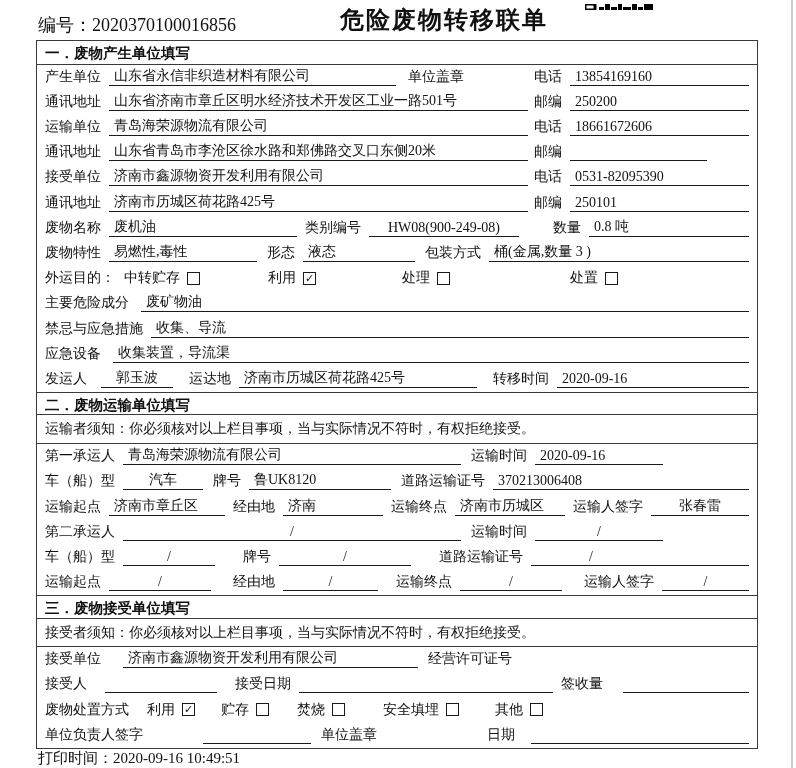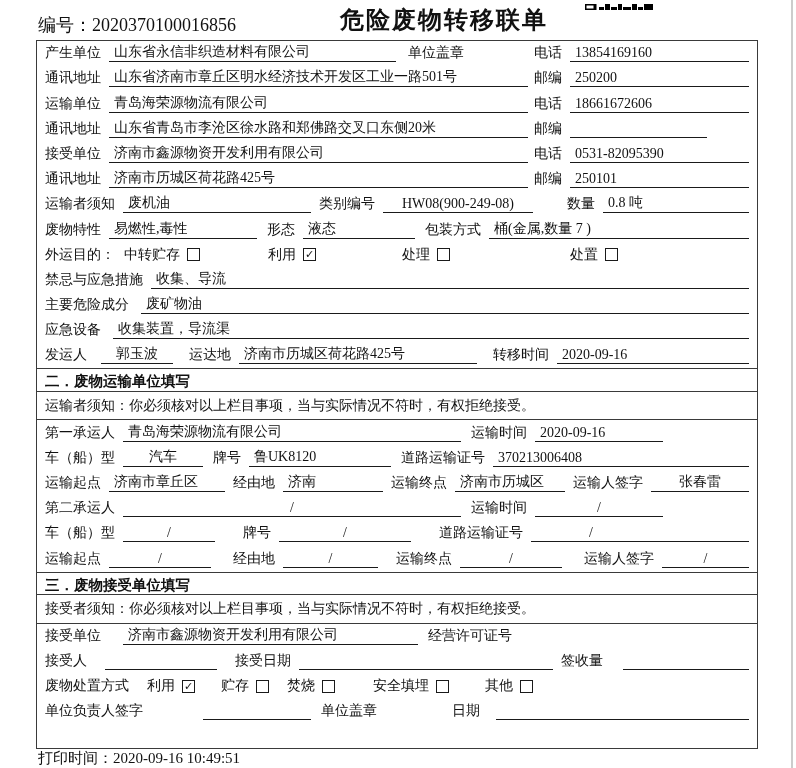--- a/index.html
+++ b/index.html
@@ -55,20 +55,21 @@
     <rect x="33" y="0" width="4" height="8" fill="#000"></rect>
     <rect x="38" y="3" width="8" height="5" fill="#000"></rect>
     <rect x="47" y="0" width="5" height="8" fill="#000"></rect>
     <rect x="53" y="3" width="5" height="5" fill="#000"></rect>
     <rect x="59" y="0" width="9" height="8" fill="#000"></rect>
   </svg>
 </div>
 
 <div class="form">
 
+  <div class="sec-h">一．废物产生单位填写</div>
 
   <div class="row">
     <div class="left">
       <span class="lbl">产生单位</span>
       <span class="v grow">山东省永信非织造材料有限公司</span>
       <span class="lbl seal">单位盖章</span>
     </div>
     <div class="right">
       <span class="lbl">电话</span>
       <span class="v">13854169160</span>
@@ -124,35 +125,35 @@
       <span class="lbl">通讯地址</span>
       <span class="v grow" style="margin-right:6px;">济南市历城区荷花路425号</span>
     </div>
     <div class="right">
       <span class="lbl">邮编</span>
       <span class="v">250101</span>
     </div>
   </div>
 
   <div class="row">
-    <span class="lbl">运输者须知</span>
+    <span class="lbl">废物名称</span>
     <span class="v" style="width:188px;">废机油</span>
     <span class="lbl" style="margin-left:8px;">类别编号</span>
     <span class="v c" style="width:150px;">HW08(900-249-08)</span>
     <span class="lbl" style="margin-left:34px;">数量</span>
     <span class="v grow">0.8 吨</span>
   </div>
 
   <div class="row">
     <span class="lbl">废物特性</span>
     <span class="v" style="width:148px;">易燃性,毒性</span>
     <span class="lbl" style="margin-left:10px;">形态</span>
     <span class="v" style="width:112px;">液态</span>
     <span class="lbl" style="margin-left:10px;">包装方式</span>
-    <span class="v grow">桶(金属,数量 7 )</span>
+    <span class="v grow">桶(金属,数量 3 )</span>
   </div>
 
   <div class="row">
     <span class="lbl">外运目的：</span>
     <span class="opt" style="margin-left:9px;">
       <span class="lbl">中转贮存</span>
       <span class="cb"></span>
     </span>
     <span class="opt" style="margin-left:68px;">
       <span class="lbl">利用</span>
@@ -162,27 +163,27 @@
       <span class="lbl">处理</span>
       <span class="cb"></span>
     </span>
     <span class="opt" style="margin-left:120px;">
       <span class="lbl">处置</span>
       <span class="cb"></span>
     </span>
   </div>
 
   <div class="row">
+    <span class="lbl">主要危险成分</span>
+    <span class="v grow" style="margin-left:12px;">废矿物油</span>
+  </div>
+
+  <div class="row">
     <span class="lbl">禁忌与应急措施</span>
     <span class="v grow">收集、导流</span>
-  </div>
-
-  <div class="row">
-    <span class="lbl">主要危险成分</span>
-    <span class="v grow" style="margin-left:12px;">废矿物油</span>
   </div>
 
   <div class="row">
     <span class="lbl">应急设备</span>
     <span class="v grow" style="margin-left:12px;">收集装置，导流渠</span>
   </div>
 
   <div class="row">
     <span class="lbl">发运人</span>
     <span class="v c" style="width:72px;margin-left:14px;">郭玉波</span>
@@ -271,37 +272,37 @@
   <div class="row">
     <span class="lbl">废物处置方式</span>
     <span class="opt" style="margin-left:18px;">
       <span class="lbl">利用</span>
       <span class="cb">✓</span>
     </span>
     <span class="opt" style="margin-left:26px;">
       <span class="lbl">贮存</span>
       <span class="cb"></span>
     </span>
-    <span class="opt" style="margin-left:18px;">
+    <span class="opt" style="margin-left:28px;">
       <span class="lbl">焚烧</span>
       <span class="cb"></span>
     </span>
     <span class="opt" style="margin-left:38px;">
       <span class="lbl">安全填埋</span>
       <span class="cb"></span>
     </span>
     <span class="opt" style="margin-left:36px;">
       <span class="lbl">其他</span>
       <span class="cb"></span>
     </span>
   </div>
 
   <div class="row">
     <span class="lbl">单位负责人签字</span>
     <span class="v" style="width:108px;margin-left:60px;"></span>
     <span class="lbl" style="margin-left:10px;">单位盖章</span>
-    <span class="lbl" style="margin-left:75px;">日期</span>
+    <span class="lbl" style="margin-left:110px;">日期</span>
     <span class="v grow" style="margin-left:16px;"></span>
   </div>
 
 </div>
 
 <div class="print-line"><span>打印时间：</span><span>2020-09-16 10:49:51</span></div>
 
 </body></html>

